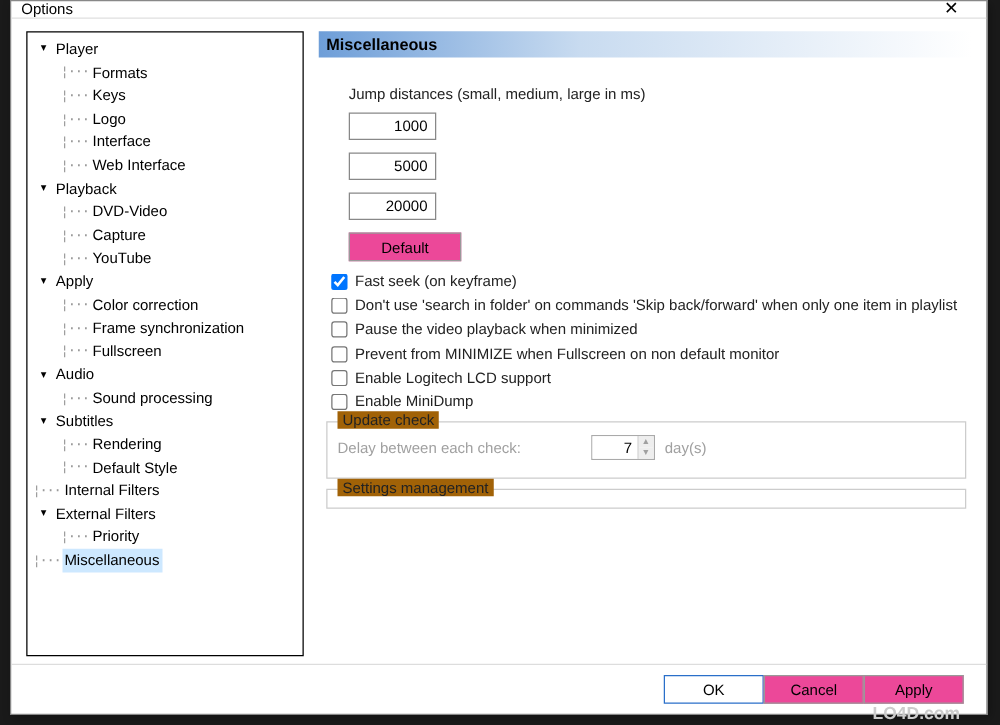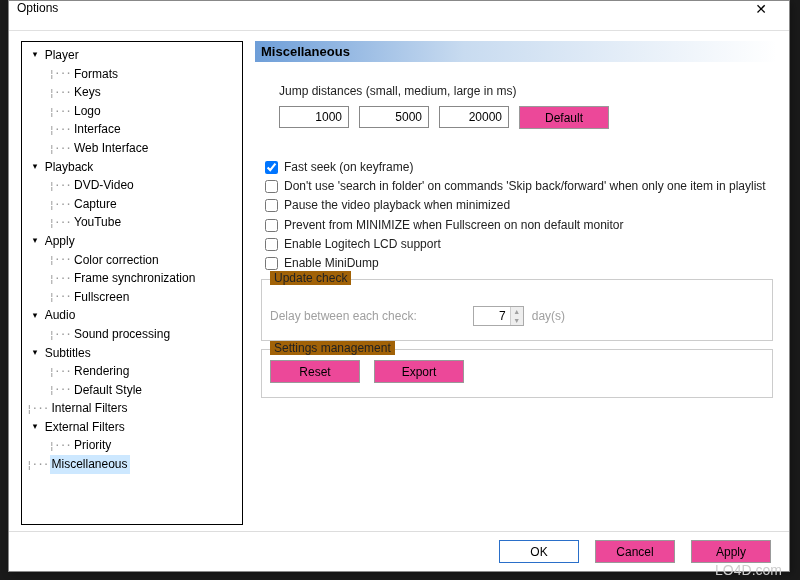--- a/index.html
+++ b/index.html
@@ -1,49 +1,49 @@
 <!DOCTYPE html>
 <html><head>
 <meta charset="utf-8">
 <style>
 * { box-sizing: border-box; margin: 0; padding: 0; }
 body { font-family: "Segoe UI", Tahoma, sans-serif; font-size: 12px; background: #1a1a1a; width: 800px; height: 580px; overflow: hidden; position: relative; }
 .dialog { position: absolute; left: 8px; top: 0; width: 782px; height: 572px; background: #fff; border: 1px solid #888; box-shadow: 2px 2px 8px rgba(0,0,0,0.3); display: flex; flex-direction: column; }
-.titlebar { height: 30px; display: flex; align-items: flex-start; padding: 0 8px; border-bottom: 1px solid #e0e0e0; }
+.titlebar { height: 14px; display: flex; align-items: flex-end; padding: 0 8px; border-bottom: 1px solid #e0e0e0; }
 .titlebar .title { flex: 1; font-size: 12px; }
 .titlebar .close { width: 40px; text-align: center; font-size: 14px; cursor: pointer; }
 .body { flex: 1; display: flex; padding: 10px 12px 6px 12px; gap: 12px; overflow: hidden; }
 .tree { width: 222px; border: 1px solid #000; padding: 4px 2px; overflow-y: auto; line-height: 1.55; }
 .tree-item { display: flex; align-items: center; white-space: nowrap; cursor: pointer; padding: 0 2px; }
 .tree-item .twig { color: #999; font-family: monospace; font-size: 11px; letter-spacing: -1px; margin-right: 1px; }
 .tree-item .arrow { display: inline-block; width: 10px; font-size: 9px; color: #000; }
 .tree-item.selected .label { background: #cde8ff; }
 .tree-item .label { padding: 0 2px; }
 .right { flex: 1; display: flex; flex-direction: column; }
 .section-title { background: linear-gradient(to right, #6e9ed8 0%, #c8dbf0 40%, #fff 100%); color: #000; font-weight: bold; font-size: 13px; padding: 3px 6px; }
 .content { padding: 20px 4px 4px 6px; color: #222; }
 .row { display: flex; align-items: center; gap: 8px; margin-bottom: 6px; }
 .jump-label { margin: 2px 0 8px 18px; }
-.jump-row { margin: 0 0 30px 18px; display: flex; gap: 10px; }
+.jump-row { margin: 0 0 8px 18px; display: flex; gap: 10px; flex-direction: column; }
 .jump-row input { width: 70px; height: 22px; border: 1px solid #888; text-align: right; padding: 0 6px; font-family: inherit; font-size: 12px; }
 .btn { height: 23px; border: 1px solid #999; background: #ec4899; padding: 0 14px; font-family: inherit; font-size: 12px; cursor: pointer; }
 .btn.primary { border: 1px solid #2a6fc9; background: #fff; color: #000; }
 .cb-row { display: flex; align-items: flex-start; gap: 6px; margin: 3px 4px; }
 .cb-row input[type=checkbox] { margin-top: 2px; width: 13px; height: 13px; }
 .cb-row label { line-height: 1.35; }
 .fieldset { border: 1px solid #ccc; margin-top: 8px; padding: 6px 8px 8px 8px; position: relative; }
 .fieldset .legend { position: absolute; top: -9px; left: 8px; background: #a16207; padding: 0 4px; }
 .disabled { color: #a0a0a0; }
 .spinner { display: inline-flex; align-items: center; border: 1px solid #aaa; }
 .spinner input { width: 36px; height: 18px; border: none; text-align: right; padding: 0 4px; font-family: inherit; font-size: 12px; }
 .spinner .spbtns { display: flex; flex-direction: column; border-left: 1px solid #ccc; }
 .spinner .spbtns div { width: 12px; height: 9px; font-size: 7px; line-height: 9px; text-align: center; background: #eee; cursor: pointer; }
-.footer { height: 40px; border-top: 1px solid #ddd; display: flex; align-items: center; justify-content: flex-end; gap: 16px; padding: 0 18px; }
+.footer { height: 40px; border-top: 1px solid #ddd; display: flex; align-items: center; justify-content: flex-end; padding: 0 18px; }
 .footer .btn { width: 80px; }
-.watermark { position: absolute; right: 18px; bottom: 2px; color: #ccc; font-size: 14px; font-weight: normal; pointer-events: none; }
+.watermark { position: absolute; right: 32px; bottom: 2px; color: #ccc; font-size: 14px; font-weight: bold; pointer-events: none; }
 </style>
 </head>
 <body>
 
 <div class="dialog">
   <div class="titlebar">
     <span class="title">Options</span>
     <span class="close">✕</span>
   </div>
 
@@ -188,40 +188,36 @@
             <input type="checkbox" style="">
             <label>Enable Logitech LCD support</label>
           </div>
         <div class="cb-row">
             <input type="checkbox" style="">
             <label>Enable MiniDump</label>
           </div>
 
         <div class="fieldset">
           <div class="legend">Update check</div>
-          <div class="row disabled" style="margin-top:20px">
+          <div class="row disabled" style="margin-top:4px">
             <span>Delay between each check:</span>
             <span style="flex:0 0 40px"></span>
             <span class="spinner">
               <input type="text" value="7" style="">
               <span class="spbtns">
                   <div>▲</div>
                   <div>▼</div>
                 </span>
             </span>
             <span>day(s)</span>
           </div>
         </div>
 
         <div class="fieldset">
           <div class="legend">Settings management</div>
-          <div class="row" style="gap:14px; margin-top:4px">
-            <button class="btn" style="width:90px">Reset</button>
-            <button class="btn" style="width:90px">Export</button>
-          </div>
         </div>
 
       </div>
     </div>
   </div>
 
   <div class="footer">
     <button class="btn primary">OK</button>
     <button class="btn">Cancel</button>
     <button class="btn">Apply</button>

